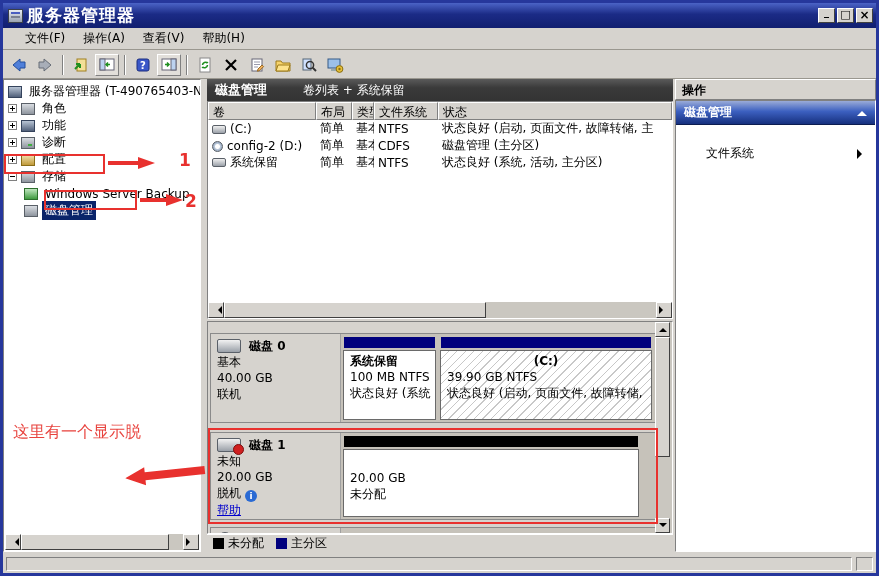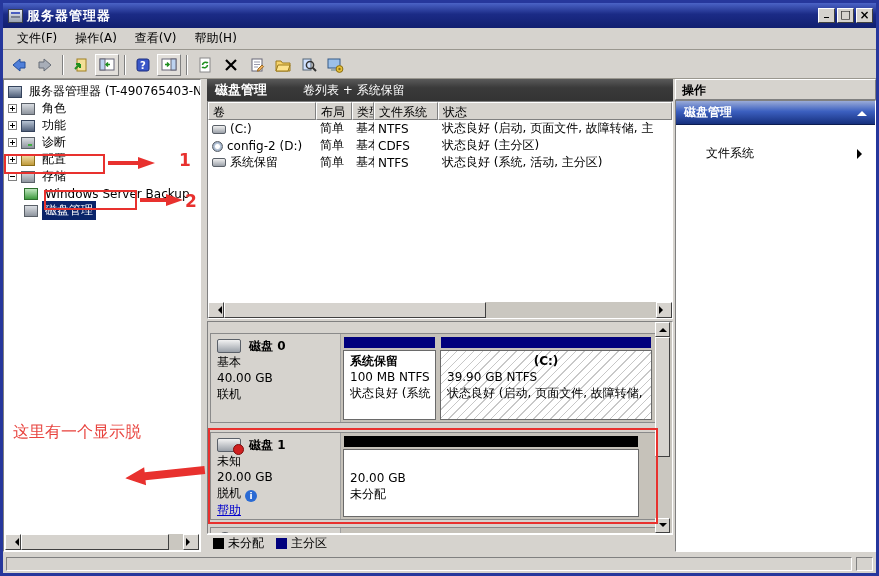--- a/index.html
+++ b/index.html
@@ -11,31 +11,31 @@
   .nowrap { white-space:nowrap; overflow:hidden; }
 
   
   #titlebar { left:0; top:0; width:873px; height:25px;
     background:linear-gradient(180deg,#4b63c6 0,#1b2b86 45%,#111f70 100%);
     display:flex; align-items:center; padding:0 3px; }
   #title-icon { width:15px; height:14px; margin:0 4px 0 2px;
     background:linear-gradient(180deg,#e8ecf2,#9aa2b0); border:1px solid #3a3f4a; position:relative; }
   #title-icon:before { content:""; position:absolute; left:2px; top:2px; width:9px; height:2px; background:#4a5ec0; }
   #title-icon:after { content:""; position:absolute; left:2px; top:6px; width:9px; height:2px; background:#7a8090; }
-  #title-text { color:#fff; font-weight:bold; font-size:13px; letter-spacing:1px; }
+  #title-text { color:#fff; font-weight:bold; font-size:17px; letter-spacing:1px; }
   .winbtns { margin-left:auto; display:flex; gap:2px; }
   .winbtn { width:17px; height:15px; background:#d6d3ce; border:1px solid; border-color:#ffffff #404040 #404040 #ffffff;
     font-size:10px; font-weight:bold; line-height:12px; text-align:center; color:#000; }
   .winbtn.close:before { content:"×"; font-size:12px; }
   .winbtn.min:before { content:"_"; position:relative; top:-3px; }
   .winbtn.max:before { content:"□"; font-size:11px; }
 
   
   #menubar { left:0; top:25px; width:873px; height:22px; display:flex; align-items:flex-start;
-    padding-left:6px; gap:2px; border-bottom:1px solid #9a978f; background:#d6d3ce; }
+    padding-left:14px; gap:2px; border-bottom:1px solid #9a978f; background:#d6d3ce; }
   .menu-item { padding:2px 8px; }
 
   
   #toolbar { left:0; top:48px; width:873px; height:28px; display:flex; align-items:center;
     padding-left:4px; gap:2px; border-bottom:1px solid #9a978f; background:#d6d3ce; }
   .tbtn { width:24px; height:22px; display:flex; align-items:center; justify-content:center; }
   .tbtn.framed { border:1px solid; border-color:#ffffff #808080 #808080 #ffffff; background:#e2dfda; }
   .tsep { width:2px; height:20px; border-left:1px solid #808080; border-right:1px solid #fff; margin:0 3px; }
   .tbtn svg { display:block; }
 
@@ -328,21 +328,21 @@
         <div class="vc w-lay">简单</div>
         <div class="vc w-typ">基本</div>
         <div class="vc w-fs">NTFS</div>
         <div class="vc w-st nowrap">状态良好 (启动, 页面文件, 故障转储, 主</div>
       </div>
       <div class="vrow">
         <div class="vc w-vol"><span class="cd-ico"></span><span>config-2 (D:)</span></div>
         <div class="vc w-lay">简单</div>
         <div class="vc w-typ">基本</div>
         <div class="vc w-fs">CDFS</div>
-        <div class="vc w-st nowrap">状态良好 (主分区)</div>
+        <div class="vc w-st nowrap">磁盘管理 (主分区)</div>
       </div>
       <div class="vrow">
         <div class="vc w-vol"><span class="vol-ico"></span><span>系统保留</span></div>
         <div class="vc w-lay">简单</div>
         <div class="vc w-typ">基本</div>
         <div class="vc w-fs">NTFS</div>
         <div class="vc w-st nowrap">状态良好 (系统, 活动, 主分区)</div>
       </div>
 
       <div class="sb-h" style="left:0; bottom:0; width:464px;">

